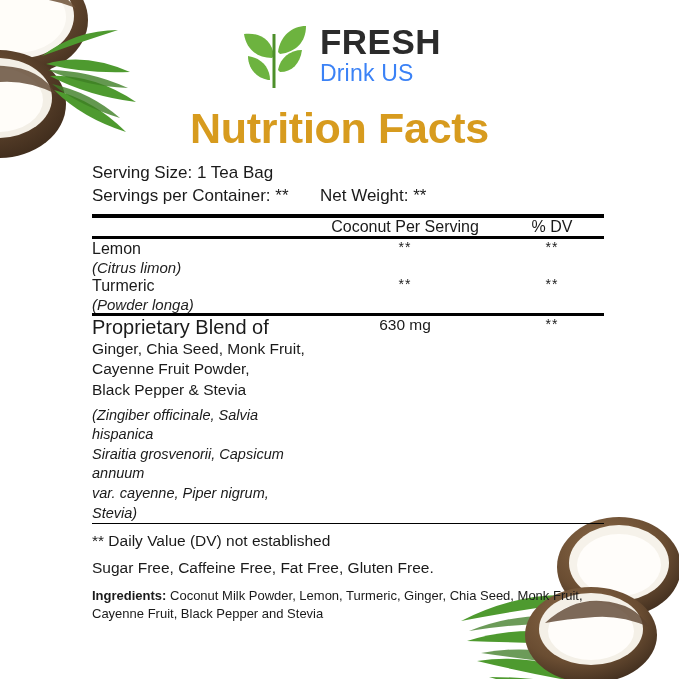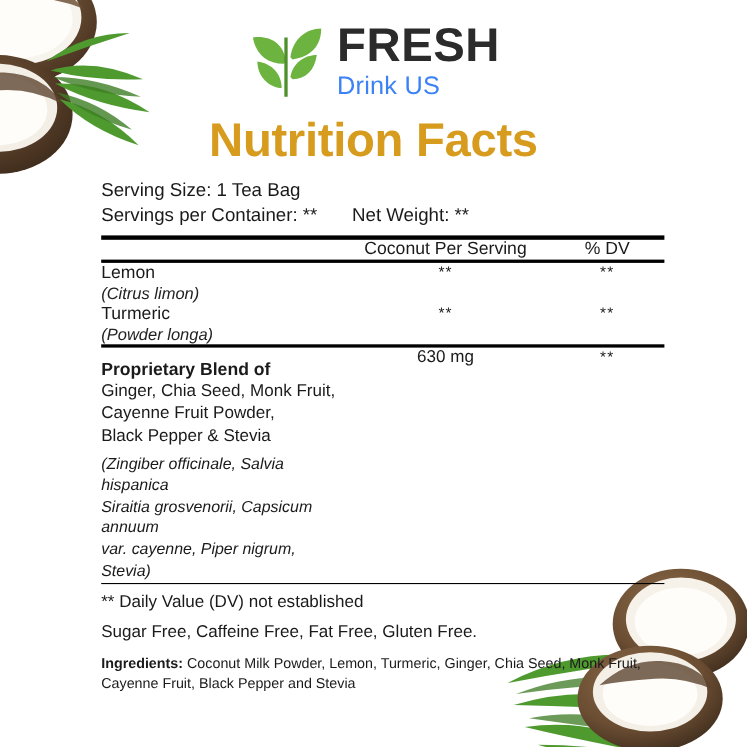--- a/index.html
+++ b/index.html
@@ -38,21 +38,21 @@
     left: 0; right: 0;
     top: 18px;
     display: flex;
     justify-content: center;
     align-items: center;
     gap: 10px;
   }
   .brand-leaf { width: 72px; height: 72px; }
   .brand-text { line-height: 1; }
   .brand-name {
-    font-size: 43px;
+    font-size: 35px;
     font-weight: bold;
     letter-spacing: 0.5px;
     color: #2b2b2b;
   }
   .brand-sub {
     font-size: 23px;
     color: #3b82f6;
     margin-top: 3px;
     letter-spacing: 0.2px;
   }
@@ -118,21 +118,21 @@
     padding: 6px 0 7px 0;
   }
 
   .ing-row td {
     padding: 9px 0 9px 0;
   }
   .ing-name { font-size: 16px; line-height: 1.25; }
   .ing-latin { font-style: italic; font-size: 15px; color: #222; }
   .stars { font-size: 14px; letter-spacing: 1px; }
 
-  .blend-title { font-weight: bold; font-size: 16px; margin-top: 12px; }
+  .blend-title { font-weight: normal; font-size: 20px; }
   .blend-body { font-size: 15.5px; line-height: 1.33; }
   .blend-latin { font-style: italic; font-size: 14.5px; line-height: 1.35; }
 
   .footnote {
     font-size: 15.5px;
     margin-top: 7px;
     line-height: 1.3;
   }
 
   .ingredients {

